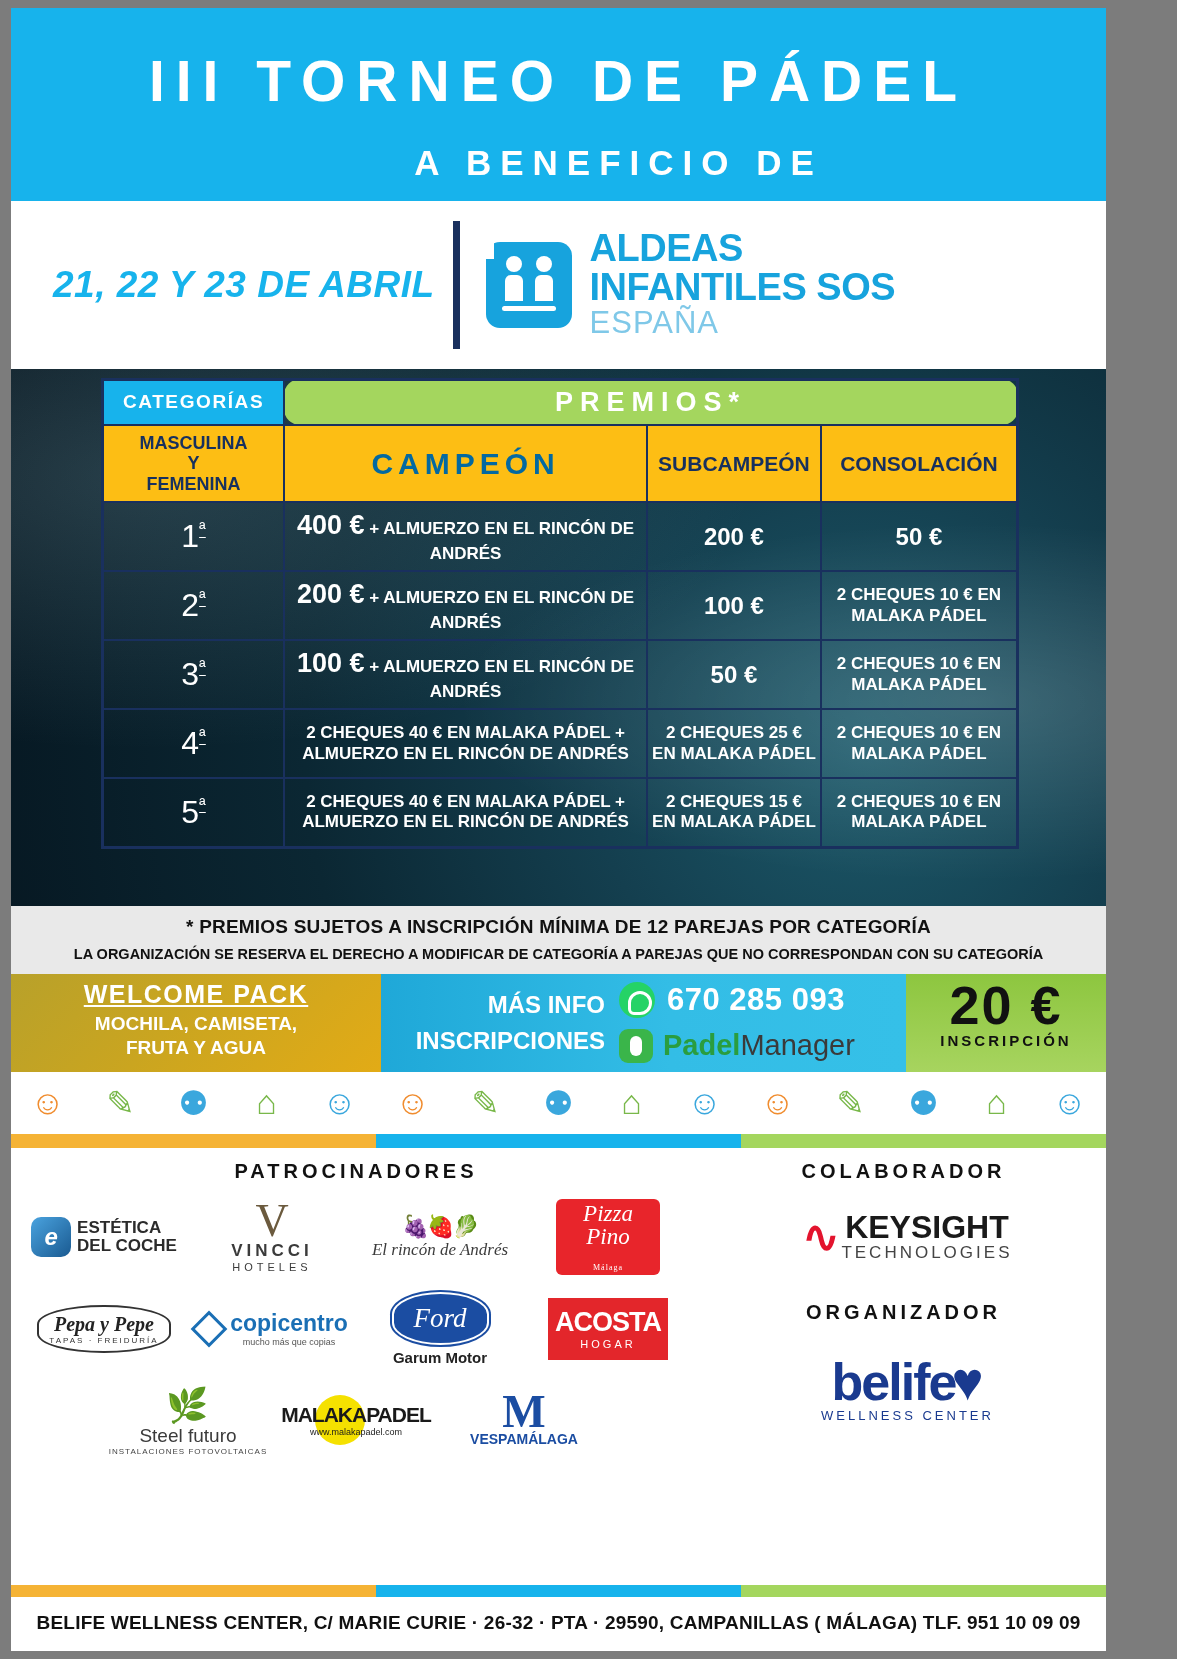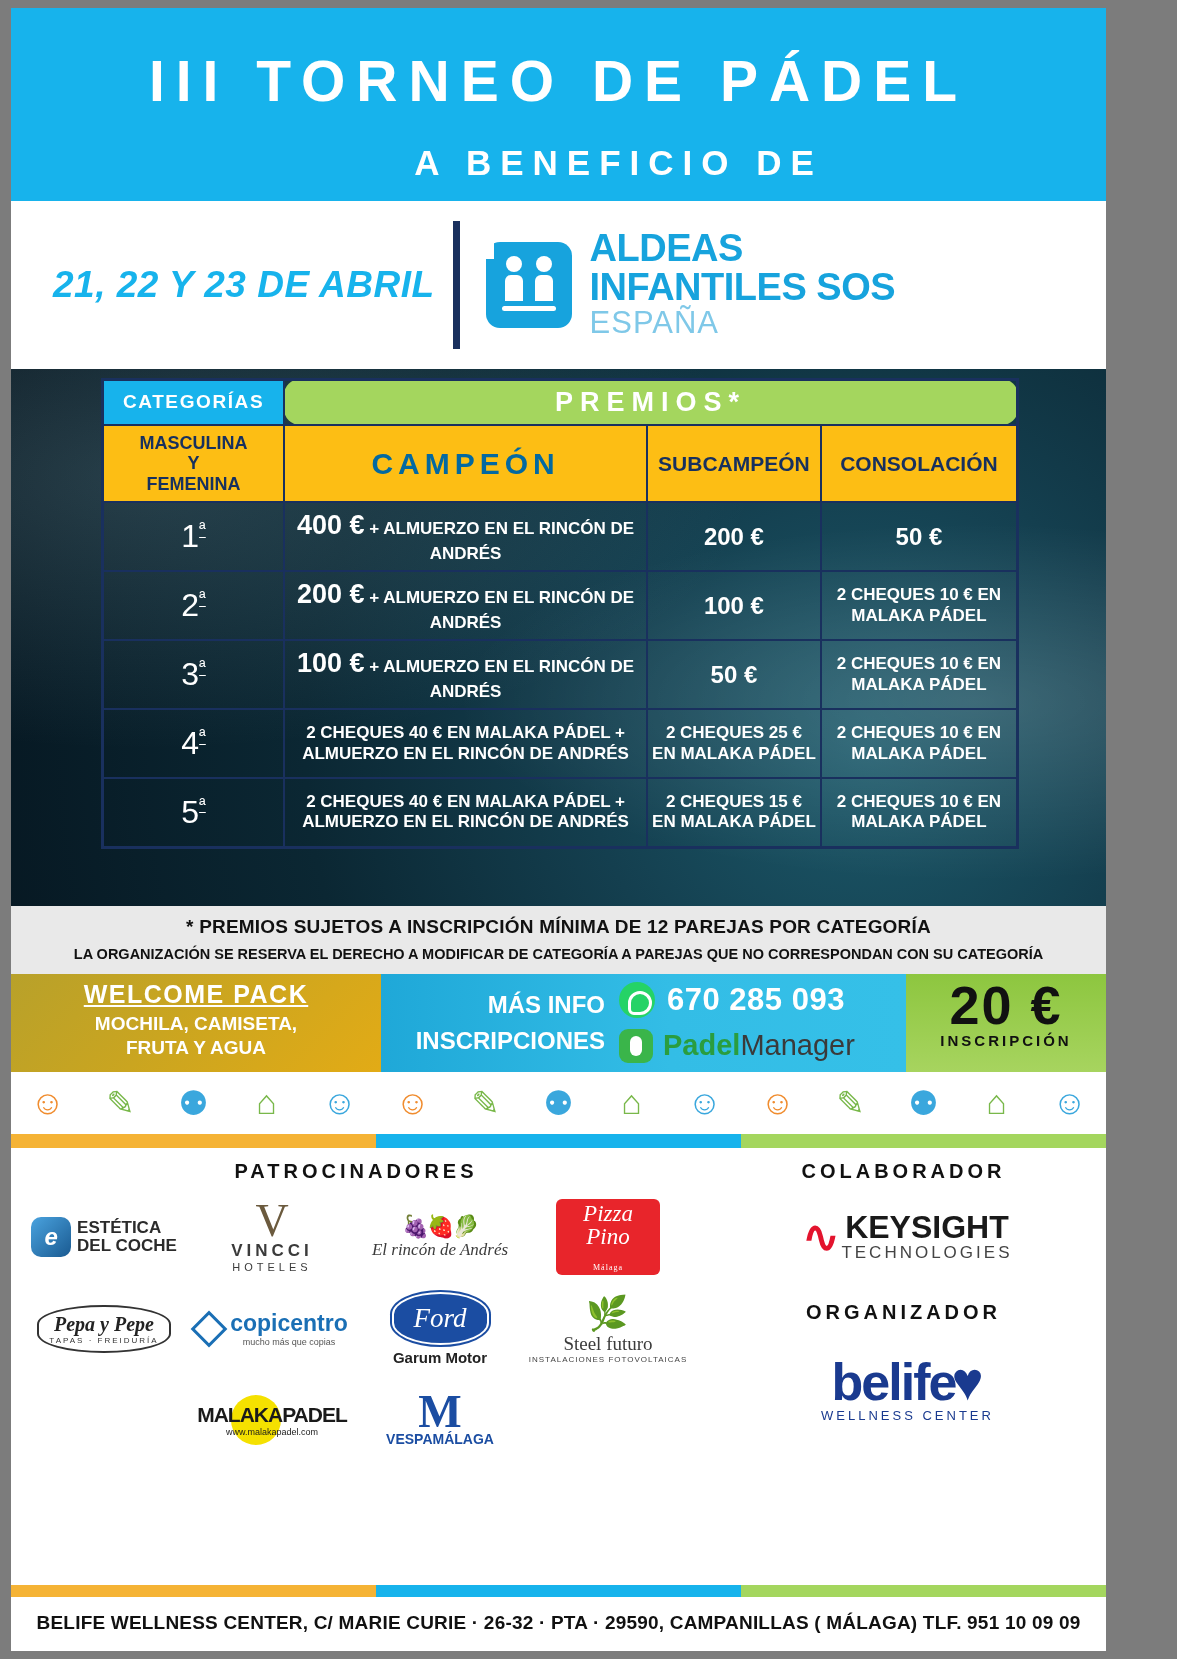--- a/index.html
+++ b/index.html
@@ -248,21 +248,21 @@
     box-shadow: 0 0 0 2px #1b4da2;
   }
   .lg-garum { font-size:15px; font-weight:bold; color:#222; margin-top:4px;}
   .lg-acosta {
     background:#e3262b;color:#ffffff;width:120px;height:62px;display:flex;flex-direction:column;
     align-items:center;justify-content:center;
   }
   .lg-acosta .t { font-size:27px;font-weight:bold;letter-spacing:-1px;}
   .lg-acosta .s { font-size:11px;letter-spacing:3px;}
   .lg-steel .leaf { color:#2e9b4f; font-size:34px; }
-  .lg-steel .t { font-family:Liberation Serif, serif; font-size:19px; color:#3b3b3b;}
+  .lg-steel .t { font-family:Liberation Sans, sans-serif; font-size:19px; color:#3b3b3b;}
   .lg-steel .s { font-size:8px; letter-spacing:1px; color:#444;}
   .lg-malaka { position:relative; width:150px; height:60px;}
   .lg-malaka .ball { position:absolute;left:34px;top:4px;width:50px;height:50px;border-radius:50%;background:#f5e100;}
   .lg-malaka .t { position:relative; font-size:21px; font-weight:bold; color:#1a1a1a; letter-spacing:-1px; top:12px;}
   .lg-malaka .s { position:relative; font-size:9px; color:#1a1a1a; top:12px;}
   .lg-vespa .m { font-size:46px;font-weight:bold;color:#1b4da2;line-height:0.8;font-family:"Liberation Serif", serif;}
   .lg-vespa .t { font-size:14px;font-weight:bold;color:#1b4da2;}
   .lg-keysight { display:flex;align-items:center;}
   .lg-keysight .wave { color:#e3142e; font-size:44px; font-weight:bold; margin-right:8px; letter-spacing:-6px;}
   .lg-keysight .k { font-size:32px;font-weight:bold;color:#1a1a1a;line-height:1;}
@@ -482,20 +482,26 @@
           </div>
         </div>
         <div class="logo-cell">
           <div>
             <div class="lg-ford">Ford</div>
             <div class="lg-garum">Garum Motor</div>
           </div>
         </div>
 
         <div class="logo-cell">
+          <div class="lg-acosta">
+            <div class="t">ACOSTA</div>
+            <div class="s">HOGAR</div>
+          </div>
+        </div>
+        <div class="logo-cell">
           <div class="lg-steel">
             <div class="leaf">🌿</div>
             <div class="t">Steel futuro</div>
             <div class="s">INSTALACIONES FOTOVOLTAICAS</div>
           </div>
         </div>
         <div class="logo-cell">
           <div class="lg-malaka">
             <span class="ball"></span>
             <div class="t">MALAKAPADEL</div>

